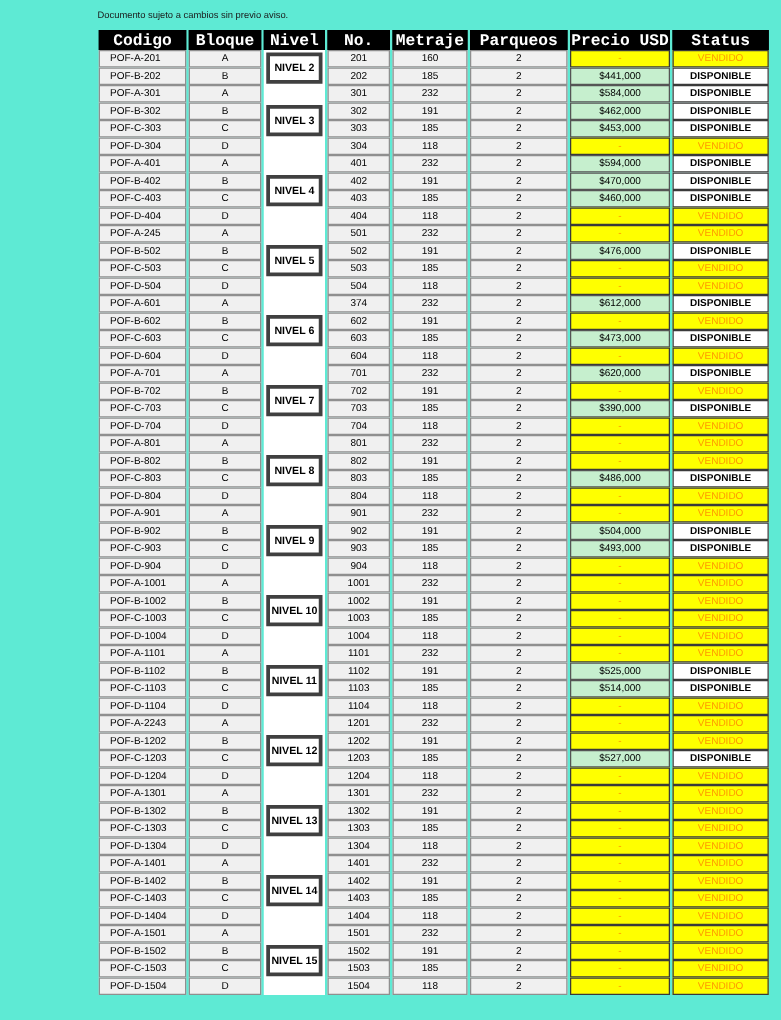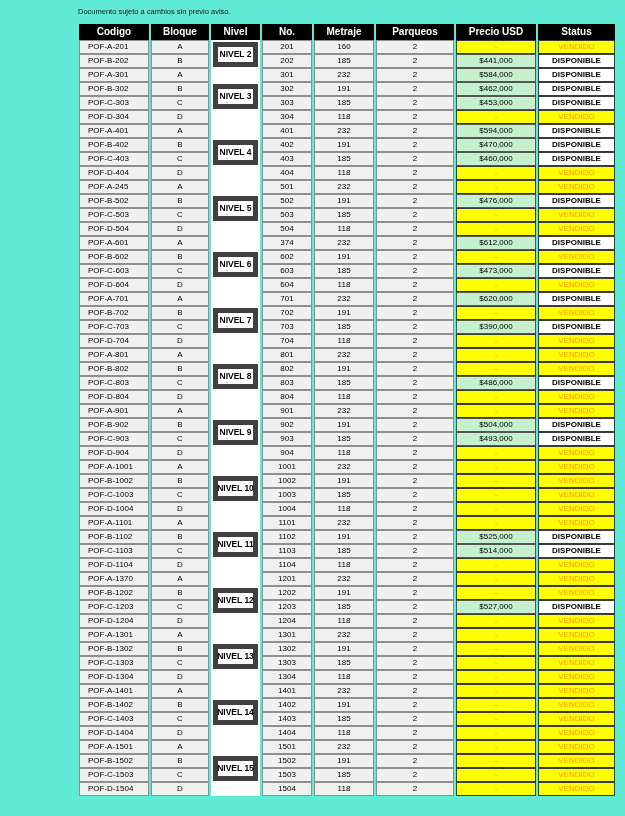--- a/index.html
+++ b/index.html
@@ -8,30 +8,30 @@
     --sold-bg:#ffff00; --sold-text:#ff9900;
     --avail-bg:#c6efce; --dark-border:#3a3a3a;
   }
   *{margin:0;padding:0;box-sizing:border-box;}
   html,body{width:625px;height:816px;background:#ffffff;
     font-family:"Liberation Sans","DejaVu Sans",sans-serif;color:#000;}
   .page{position:relative;width:625px;height:816px;background:#5eead4;overflow:hidden;}
   .disclaimer{position:absolute;left:78px;top:7px;font-size:7.5px;color:#1a1a1a;}
   .tbl-wrap{position:absolute;left:77px;top:24px;width:522px;}
   table{border-collapse:separate;border-spacing:2px 0;table-layout:fixed;width:522px;}
-  th{background:var(--header-bg);color:var(--header-text);font-size:10px;font-weight:700;
-     height:16px;border:1px solid #000;text-align:center;line-height:1;}
+  th{background:var(--header-bg);color:var(--header-text);font-size:13px;font-weight:700;
+     height:16px;border:1px solid #000;text-align:center;line-height:1;font-family:Liberation Mono, monospace;}
   td{height:14px;font-size:8px;line-height:1;text-align:center;vertical-align:middle;
      background:var(--row-bg);border:1px solid var(--row-border);overflow:hidden;white-space:nowrap;}
   td.left{text-align:left;padding-left:8px;}
   td.sold{background:var(--sold-bg);color:var(--sold-text);border-color:var(--dark-border);}
   td.avail-price{background:var(--avail-bg);border-color:#555;}
   td.avail-status{background:#ffffff;border-color:var(--dark-border);font-weight:bold;}
   td.nivel-cell{background:#ffffff;border:none;padding:0 2px;}
-  .nivel-box{border:5px solid #404040;background:#fff;height:25px;margin:0 auto;width:100%;
+  .nivel-box{border:3px solid #404040;background:#fff;height:25px;margin:0 auto;width:100%;
      display:flex;align-items:center;justify-content:center;font-weight:700;font-size:8.5px;}
   col.c-codigo{width:70px;} col.c-bloque{width:58px;} col.c-nivel{width:49px;}
   col.c-no{width:50px;} col.c-metraje{width:60px;} col.c-parqueos{width:78px;}
   col.c-precio{width:80px;} col.c-status{width:77px;}
 </style>
 </head>
 <body>
 
 <div class="page">
   <div class="disclaimer">Documento sujeto a cambios sin previo aviso.</div>
@@ -426,21 +426,21 @@
           <tr>
             <td class="left">POF-D-1104</td>
             <td>D</td>
             <td>1104</td>
             <td>118</td>
             <td>2</td>
             <td class="sold">-</td>
             <td class="sold">VENDIDO</td>
           </tr>
           <tr>
-            <td class="left">POF-A-1370</td>
+            <td class="left">POF-A-2243</td>
             <td>A</td>
             <td class="nivel-cell" rowspan="4">
               <div class="nivel-box">NIVEL 12</div>
             </td>
             <td>1201</td>
             <td>232</td>
             <td>2</td>
             <td class="sold">-</td>
             <td class="sold">VENDIDO</td>
           </tr>

